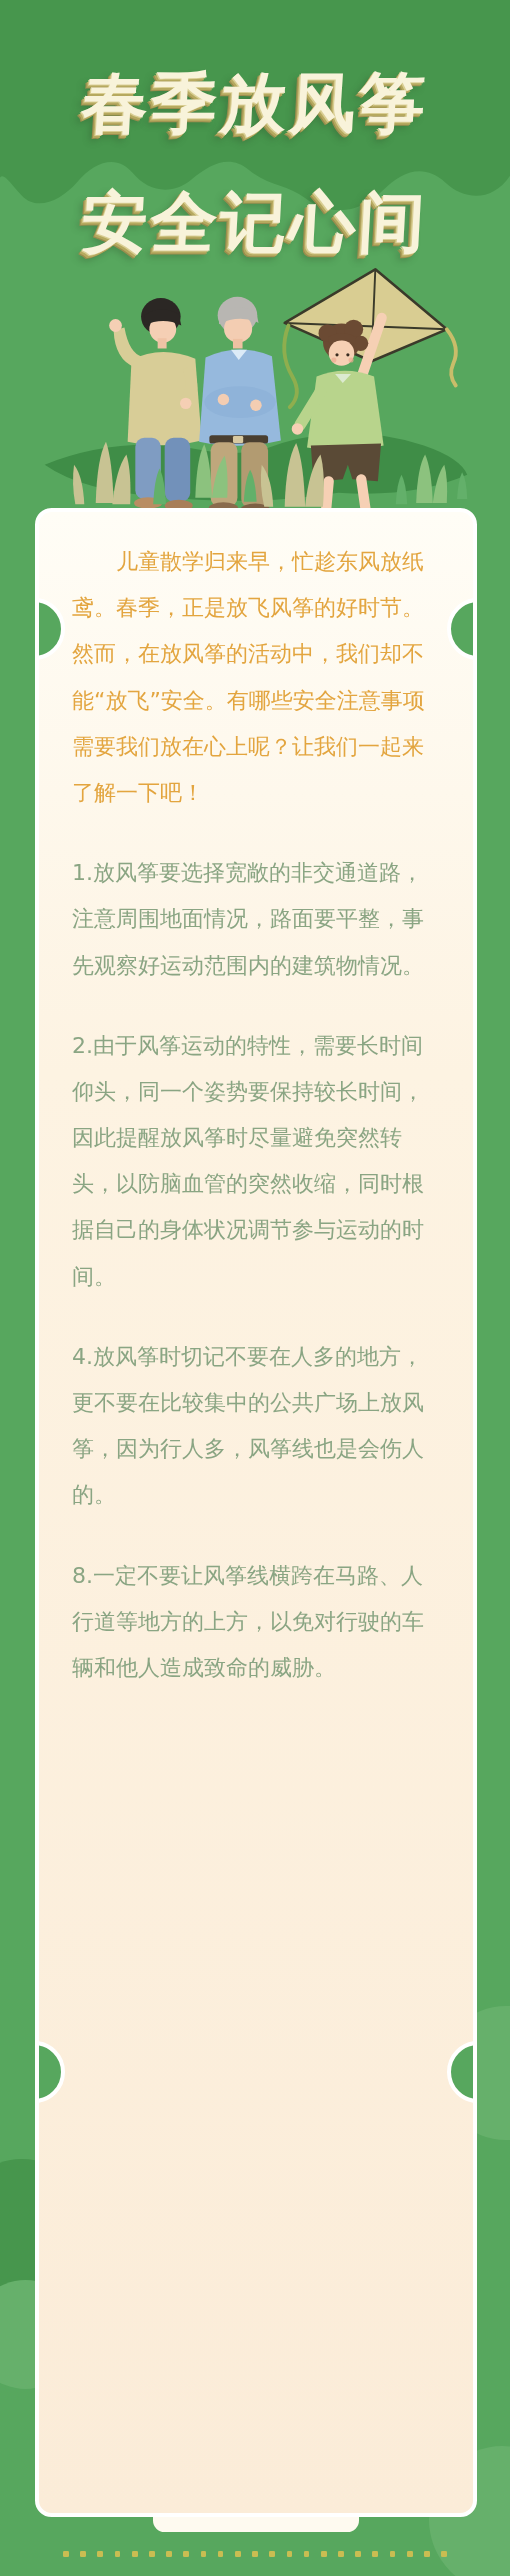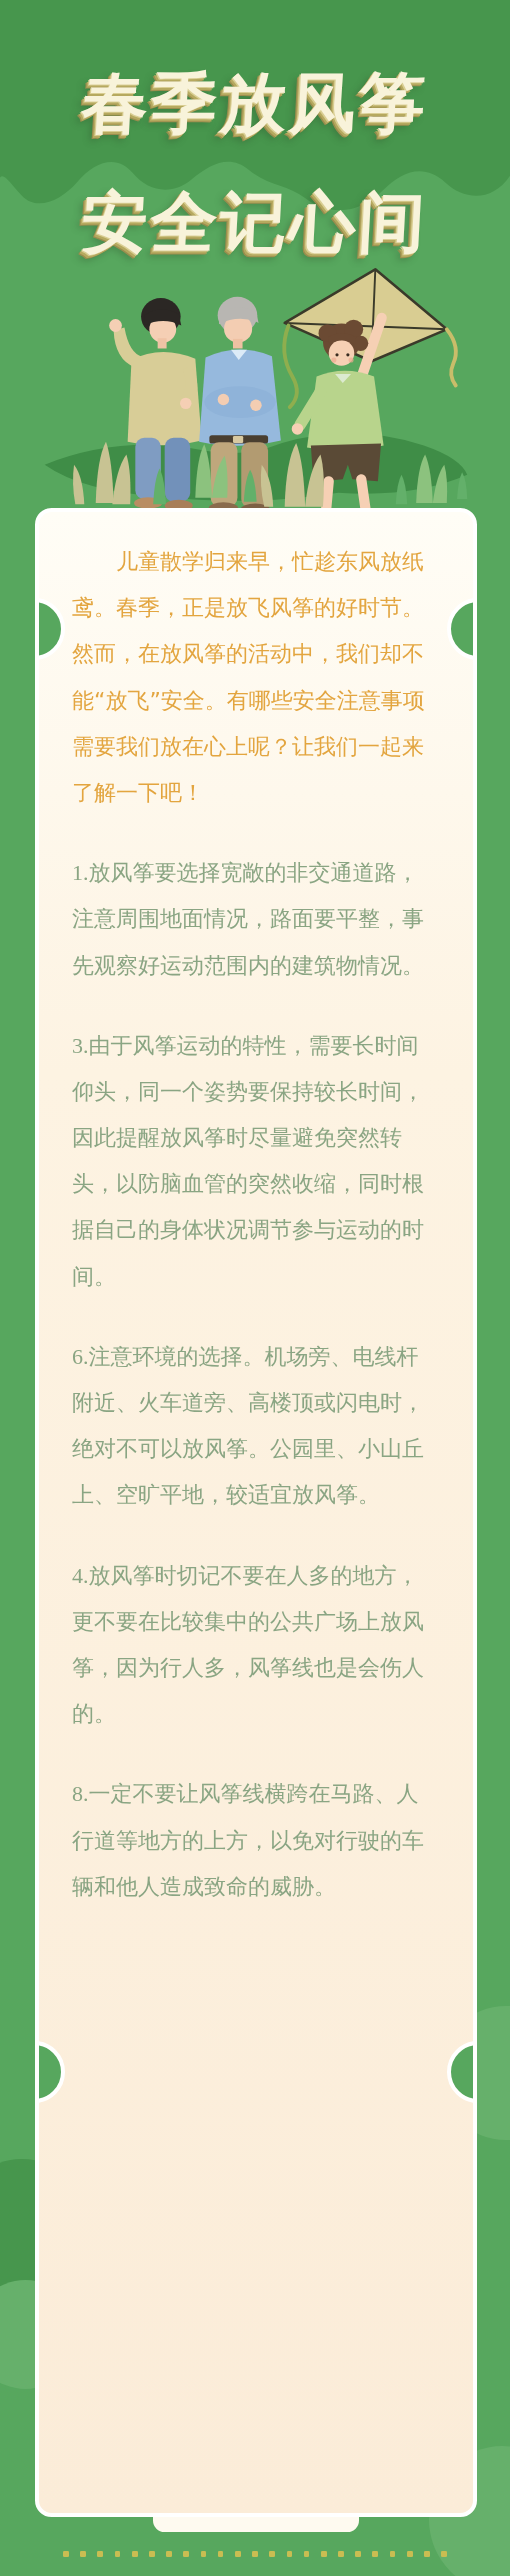--- a/index.html
+++ b/index.html
@@ -38,21 +38,21 @@
 
   
   .card{
     position:absolute;left:35px;top:508px;width:442px;height:2009px;
     box-sizing:border-box;border:4.5px solid #ffffff;border-radius:16.6px;
     background:linear-gradient(180deg,#fffdf6 0%,#fdf3e2 28%,#fbecd8 100%);
     padding:27px 33px 8px 33px;overflow:hidden;z-index:2;
   }
   .card p{margin:0 0 34px 0;font-size:22px;line-height:2.1;}
   .intro-text{color:#e3a53f;text-indent:2em;}
-  .safety-item{color:#8aa583;font-family:Liberation Serif, serif;}
+  .safety-item{color:#8aa583;}
   .notch{
     position:absolute;width:54px;height:54px;border-radius:50%;
     background:#57a75e;border:4.5px solid #ffffff;
   }
   .notch-left-1 {left:-36px;top:86px;}
   .notch-right-1{right:-36px;top:86px;}
   .notch-left-2 {left:-36px;top:1529px;}
   .notch-right-2{right:-36px;top:1529px;}
 
   .bottom-tab{
@@ -185,22 +185,21 @@
         <path d="M716,384 q2,-30 8,-42 q7,12 8,42 z"></path>
       </g>
     </g>
   </svg>
 
   <div class="bottom-tab"></div>
 
   <div class="card">
     <p class="intro-text">儿童散学归来早，忙趁东风放纸鸢。春季，正是放飞风筝的好时节。然而，在放风筝的活动中，我们却不能“放飞”安全。有哪些安全注意事项需要我们放在心上呢？让我们一起来了解一下吧！</p>
     <p class="safety-item">1.放风筝要选择宽敞的非交通道路，注意周围地面情况，路面要平整，事先观察好运动范围内的建筑物情况。</p>
-    <p class="safety-item">3.由于风筝运动的特性，需要长时间仰头，同一个姿势要保持较长时间，因此提醒放风筝时尽量避免突然转头，以防脑血管的突然收缩，同时根据自己的身体状况调节参与运动的时间。</p>
-    <p class="safety-item">6.注意环境的选择。机场旁、电线杆附近、火车道旁、高楼顶或闪电时，绝对不可以放风筝。公园里、小山丘上、空旷平地，较适宜放风筝。</p>
+    <p class="safety-item">2.由于风筝运动的特性，需要长时间仰头，同一个姿势要保持较长时间，因此提醒放风筝时尽量避免突然转头，以防脑血管的突然收缩，同时根据自己的身体状况调节参与运动的时间。</p>
     <p class="safety-item">4.放风筝时切记不要在人多的地方，更不要在比较集中的公共广场上放风筝，因为行人多，风筝线也是会伤人的。</p>
     <p class="safety-item">8.一定不要让风筝线横跨在马路、人行道等地方的上方，以免对行驶的车辆和他人造成致命的威胁。</p>
 
     <div class="notch notch-left-1"></div>
     <div class="notch notch-right-1"></div>
     <div class="notch notch-left-2"></div>
     <div class="notch notch-right-2"></div>
   </div>
 
   <div class="dots-row">

